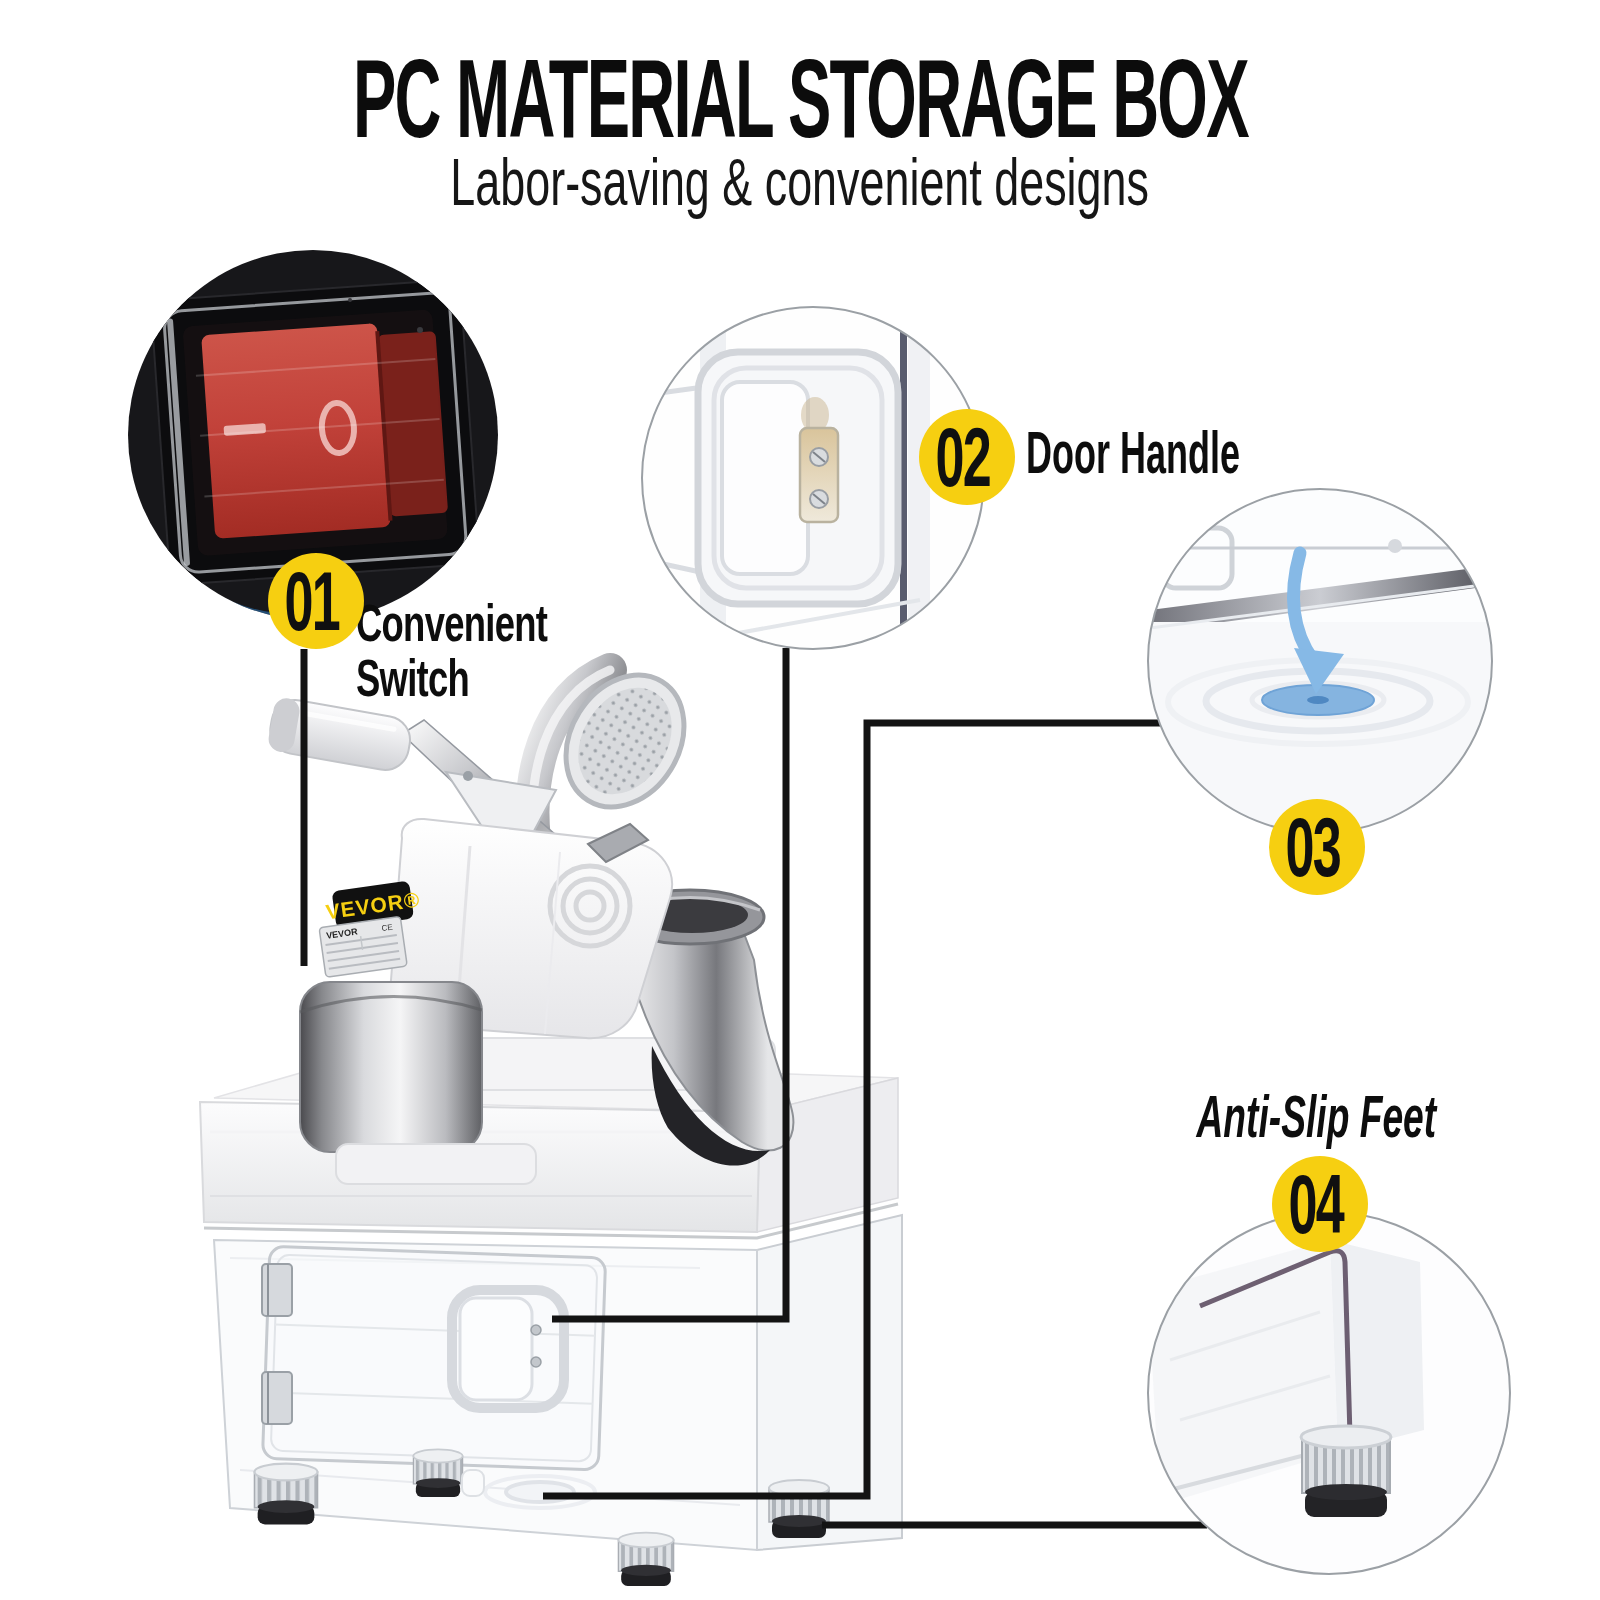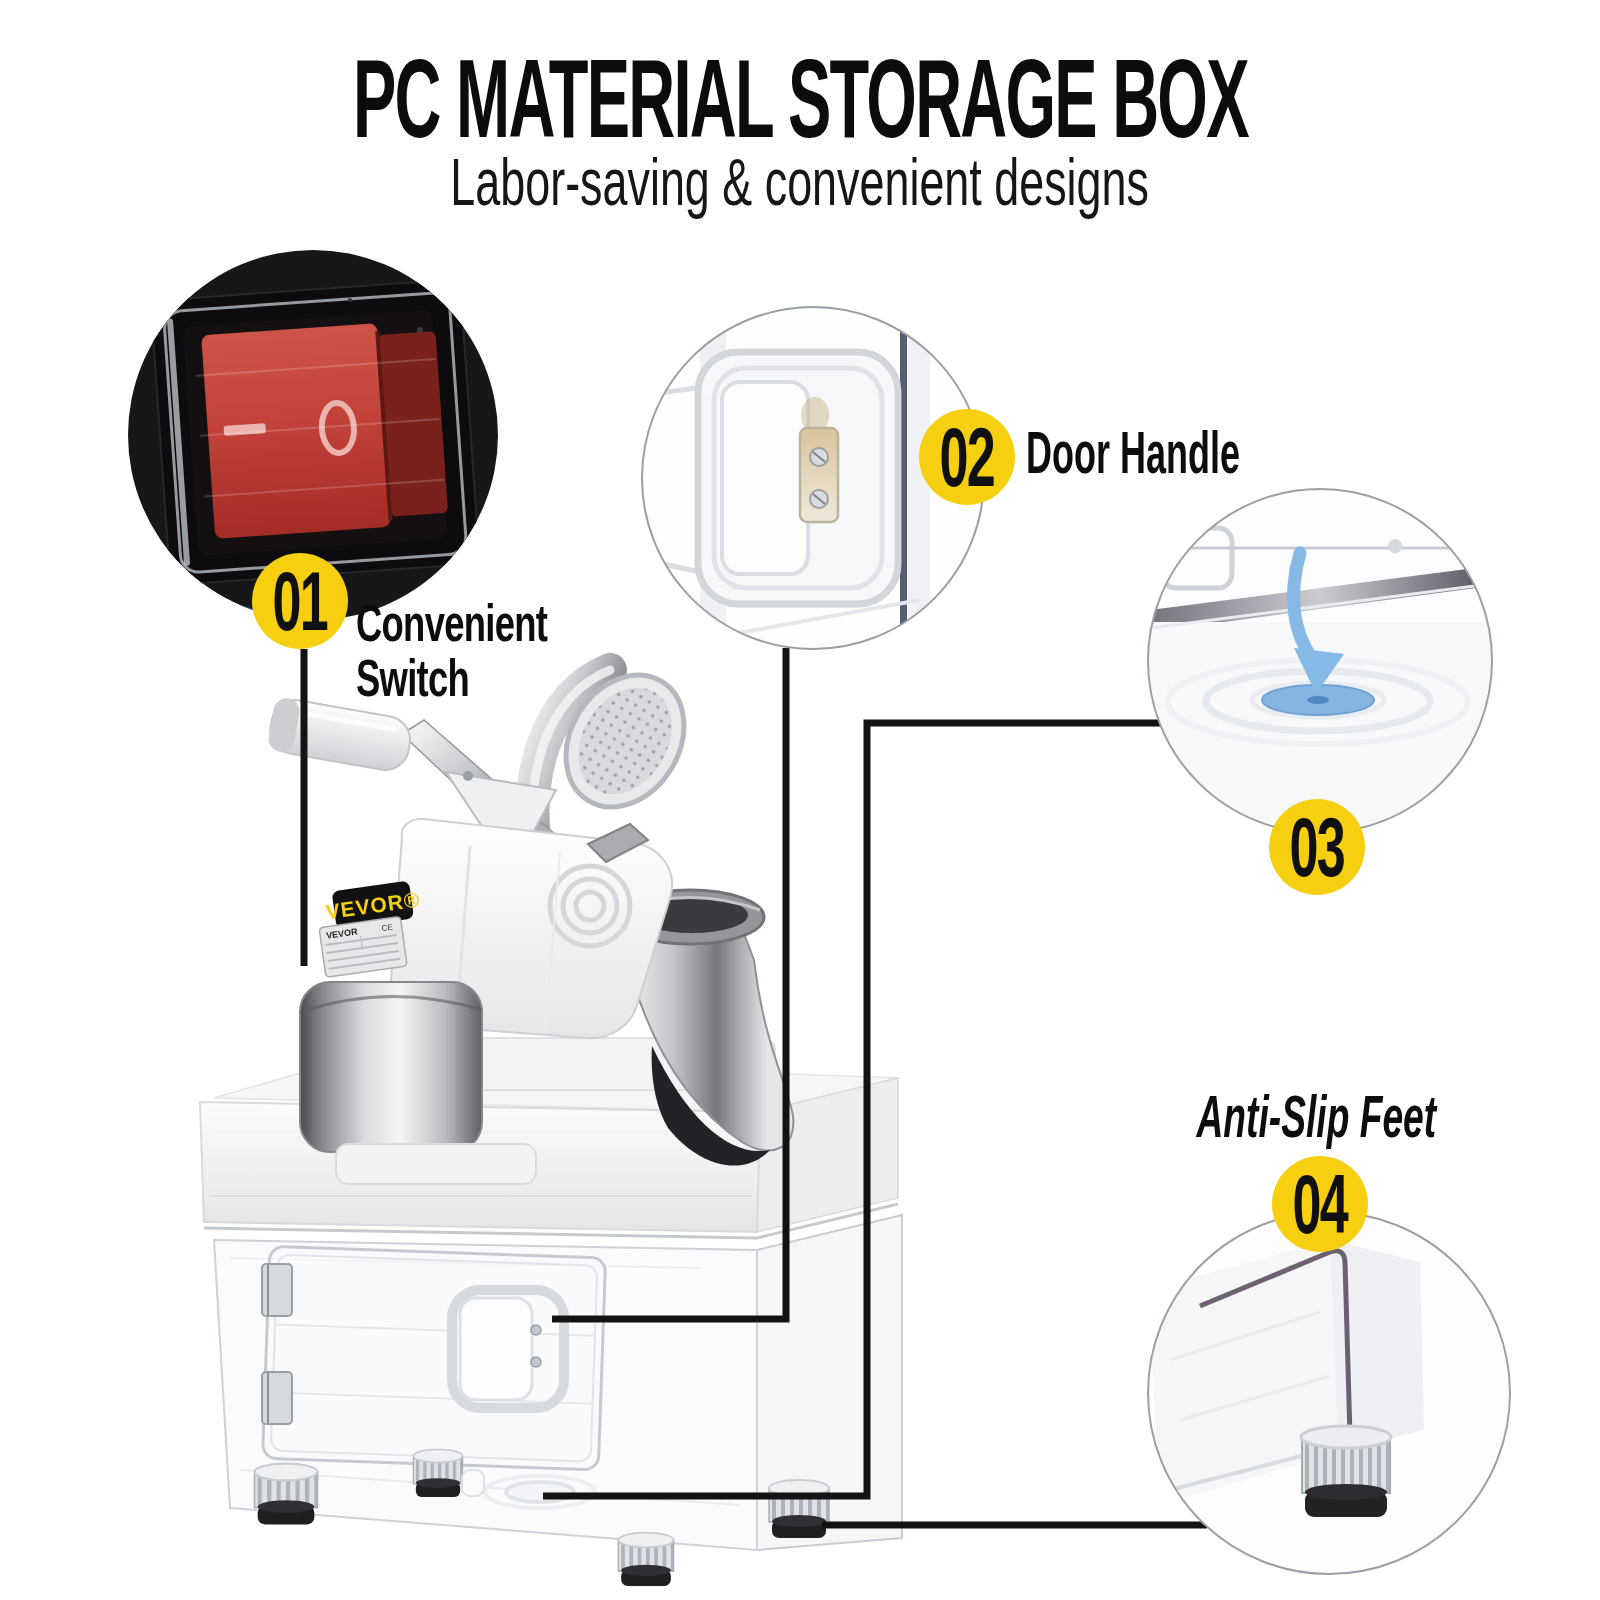--- a/index.html
+++ b/index.html
@@ -17,24 +17,24 @@
            transform:scaleX(.70);transform-origin:left top;}
   .label-2{left:1026px;top:418px;font-size:60px;white-space:nowrap;
            transform:scaleX(.60);transform-origin:left top;}
   .label-3{left:1120px;top:896px;width:400px;text-align:center;}
   .label-3 .inner{display:inline-block;font-size:62px;font-weight:bold;white-space:nowrap;
            transform:scaleX(.60);transform-origin:center top;}
   .label-4{left:1116px;top:1082px;width:400px;text-align:center;font-style:italic;}
   .label-4 .inner{display:inline-block;font-size:60px;font-weight:bold;white-space:nowrap;
            transform:scaleX(.62);transform-origin:center top;}
   .badge{position:absolute;width:96px;height:96px;border-radius:50%;background:#F6CF11;
-         display:flex;align-items:center;justify-content:center;}
+         display:flex;align-items:center;justify-content:flex-start;}
   .badge span{font-size:84px;font-weight:bold;letter-spacing:-3px;color:#101010;line-height:1;
          transform:scaleX(.62);transform-origin:center;}
-  .badge-1{left:252px;top:553px;}
+  .badge-1{left:268px;top:553px;}
   .badge-2{left:919px;top:409px;}
   .badge-3{left:1269px;top:799px;}
   .badge-4{left:1272px;top:1156px;}
 </style>
 </head>
 <body>
 
 <div class="stage">
 
 <svg width="1600" height="1600" viewBox="0 0 1600 1600">

